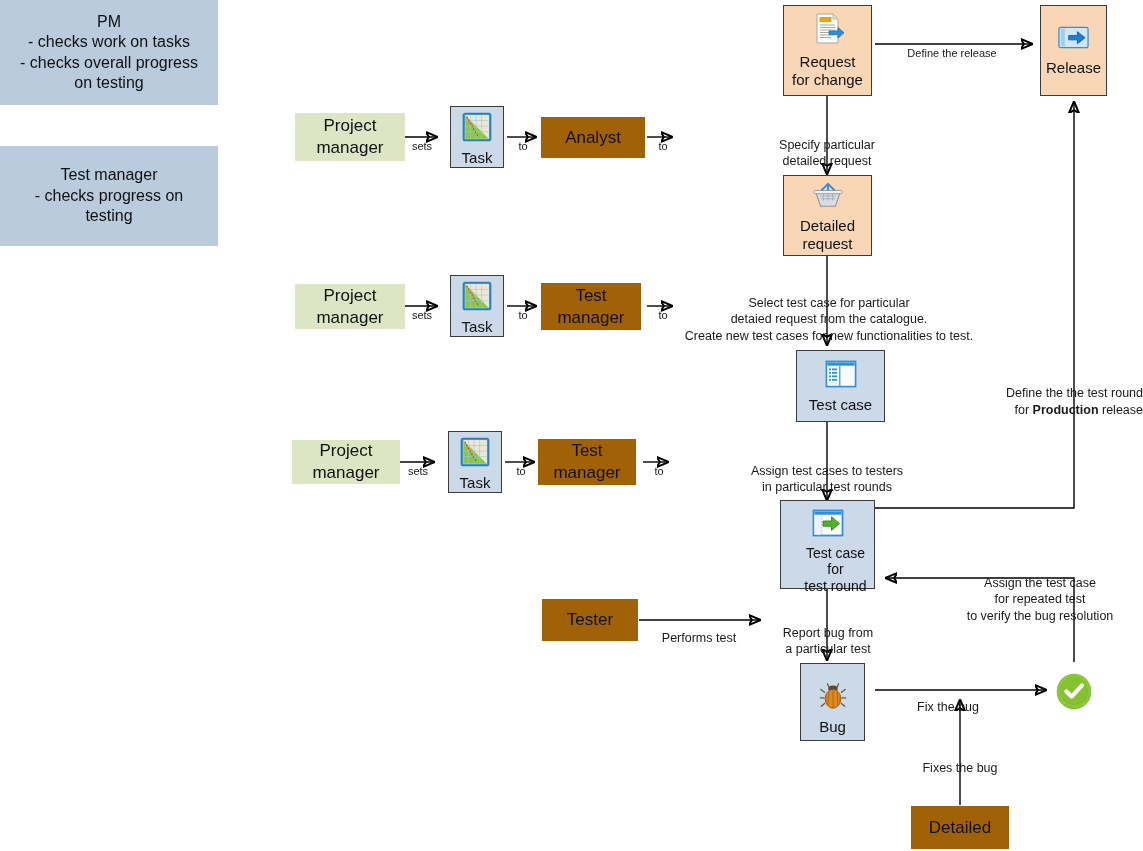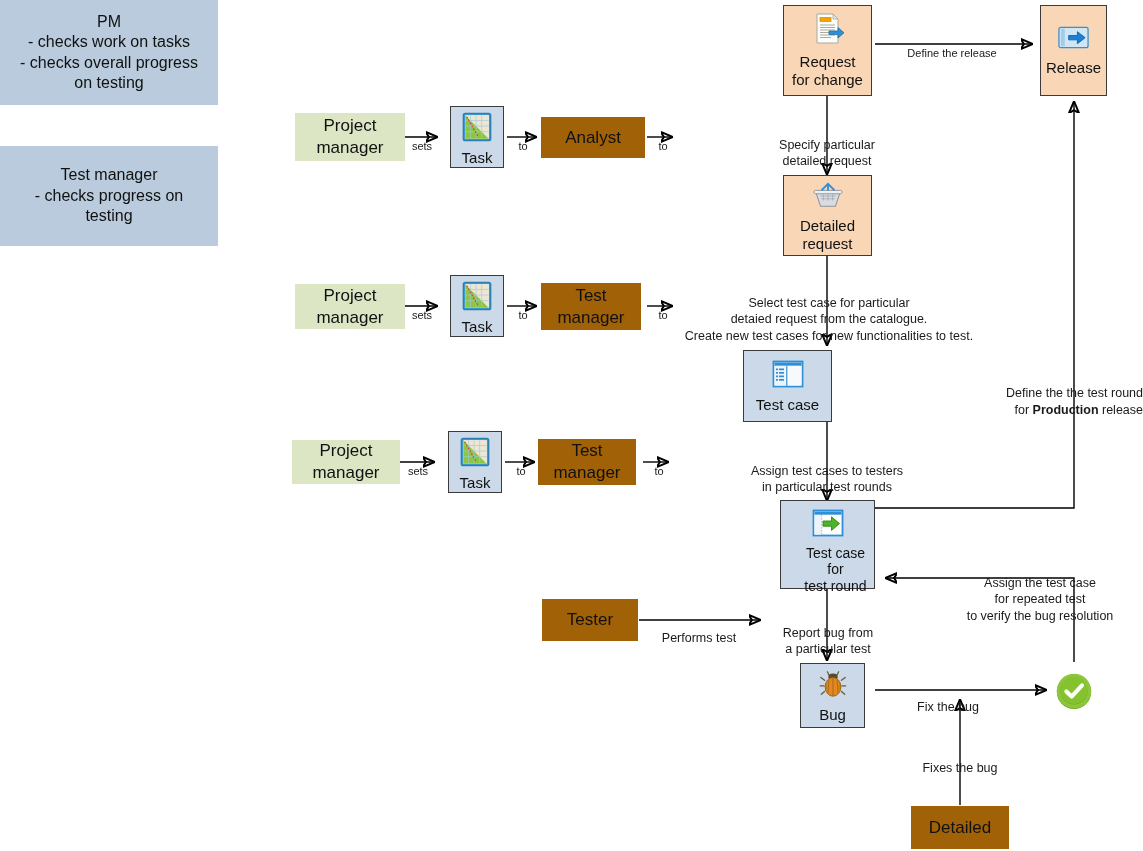--- a/index.html
+++ b/index.html
@@ -341,21 +341,21 @@
     <span class="lbl">Detailed
 request</span>
   </div>
 
   <div class="edge-label" style="left:684px; top:278px; width:290px;">
     <span>Select test case for particular
 detaied request from the catalogue.
 Create new test cases for new functionalities to test.</span>
   </div>
 
-  <div class="entity entity-blue" style="left:743px; top:350px; width:89px; height:72px; padding-top:8px;text-align:right;">
+  <div class="entity entity-blue" style="left:796px; top:350px; width:89px; height:72px; padding-top:8px;text-align:right;">
     <span class="ico">
       <svg width="34" height="30" viewBox="0 0 34 30">
         <rect x="2.5" y="2.5" width="29" height="25" fill="#ffffff" stroke="#2f8fd6" stroke-width="1.8"></rect>
         <rect x="3.5" y="3.5" width="27" height="3.2" fill="#2f8fd6"></rect>
         <rect x="3.5" y="7" width="11" height="19.5" fill="#eef3f8"></rect>
         <rect x="17.5" y="7" width="13" height="19.5" fill="#f7f9fb"></rect>
         <line x1="15.8" y1="7" x2="15.8" y2="26.5" stroke="#2f8fd6" stroke-width="1.2"></line>
         <g fill="#2f8fd6">
           <rect x="5" y="9.5" width="2" height="1.7"></rect>
             <rect x="8" y="9.5" width="5" height="1.7"></rect>
@@ -407,21 +407,21 @@
     <span>Assign the test case
 for repeated test
 to verify the bug resolution</span>
   </div>
 
   <div class="edge-label" style="left:768px; top:608px; width:120px;">
     <span>Report bug from
 a particular test</span>
   </div>
 
-  <div class="entity entity-blue" style="left:800px; top:663px; width:65px; height:65px; padding-top:5px;align-items:center;">
+  <div class="entity entity-blue" style="left:800px; top:663px; width:65px; height:78px; padding-top:17px;align-items:center;">
     <span class="ico">
       <svg width="30" height="30" viewBox="0 0 32 32">
         <g stroke="#6b5a3a" stroke-width="1.4" fill="none" stroke-linecap="round">
           <path d="M7 12 L3 9"></path>
             <path d="M6.5 18 L2.5 18"></path>
             <path d="M7 24 L3.5 27"></path>
           <path d="M25 12 L29 9"></path>
             <path d="M25.5 18 L29.5 18"></path>
             <path d="M25 24 L28.5 27"></path>
           <path d="M12 7 L10 3"></path>

